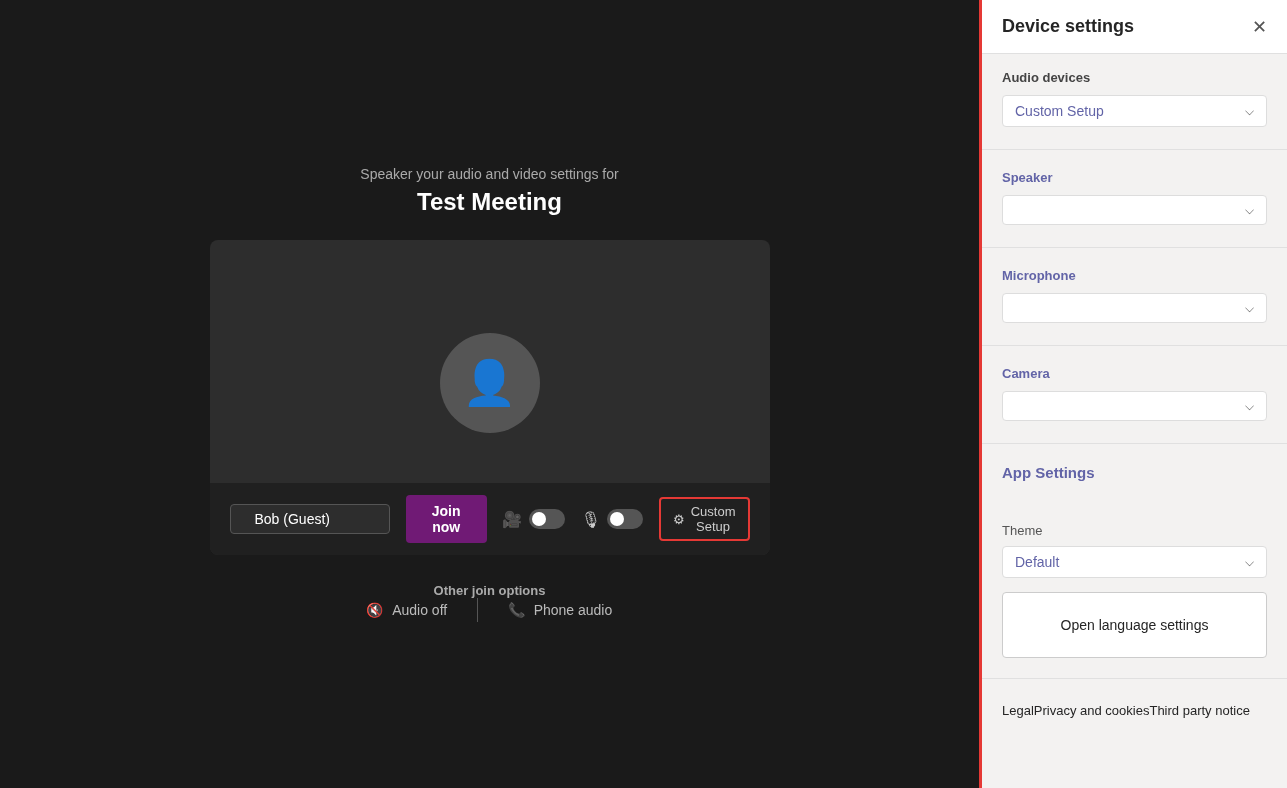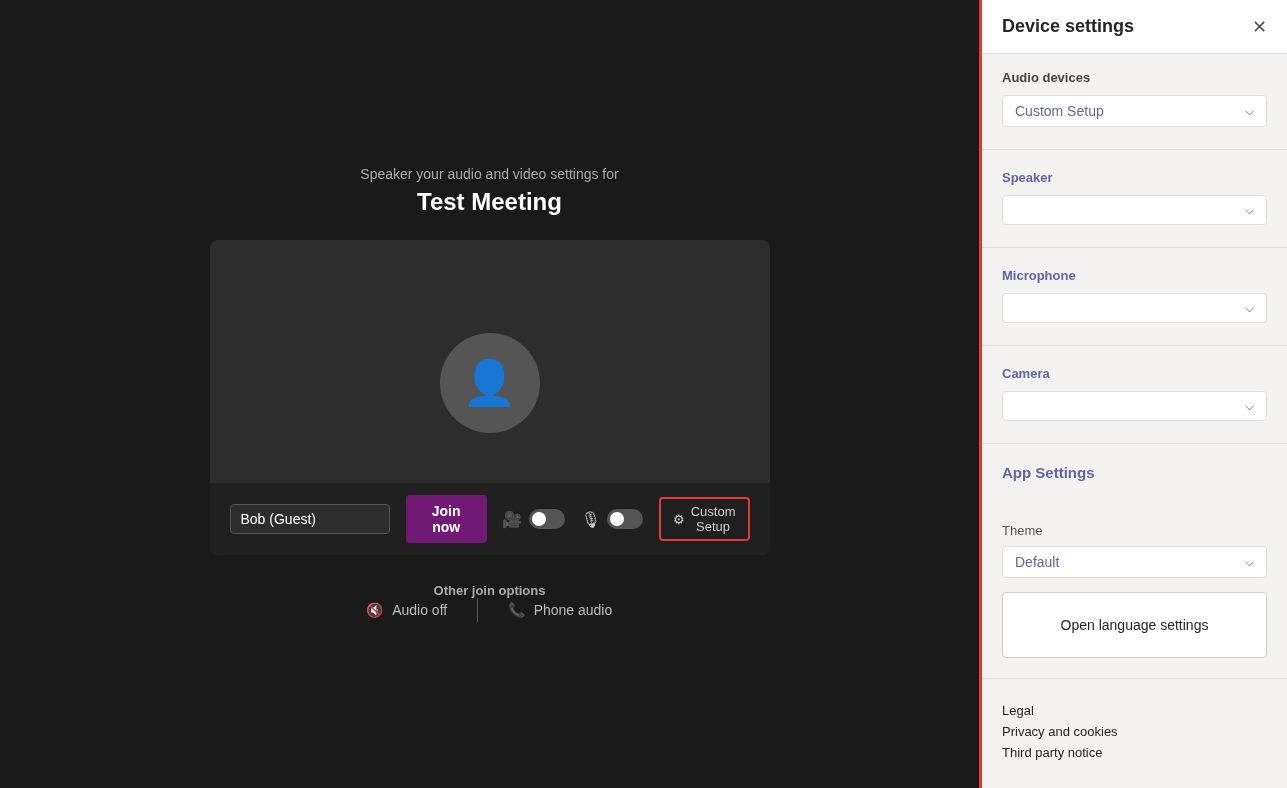--- a/index.html
+++ b/index.html
@@ -80,21 +80,21 @@
       justify-content: center;
       gap: 16px;
       background: rgba(30,30,30,0.85);
       border-radius: 0 0 8px 8px;
     }
 
     .name-input {
       background: #2d2d2d;
       border: 1px solid #555;
       color: #fff;
-      padding: 6px 10px;
+      padding: 6px 24px;
       border-radius: 4px;
       font-size: 14px;
       width: 160px;
     }
 
     .join-btn {
       background: #701a75;
       color: #fff;
       border: none;
       padding: 8px 22px;
@@ -289,22 +289,21 @@
       text-align: center;
     }
 
     .about-section {
       padding: 16px 20px;
       background: #f3f2f1;
     }
 
     .about-links {
       display: flex;
-      flex-direction: column;
-      gap: 6px;
+      flex-direction: row;
       margin-top: 4px;
     }
 
     .about-link {
       font-size: 13px;
       color: #252525;
       cursor: pointer;
     }
   </style>
 </head>

